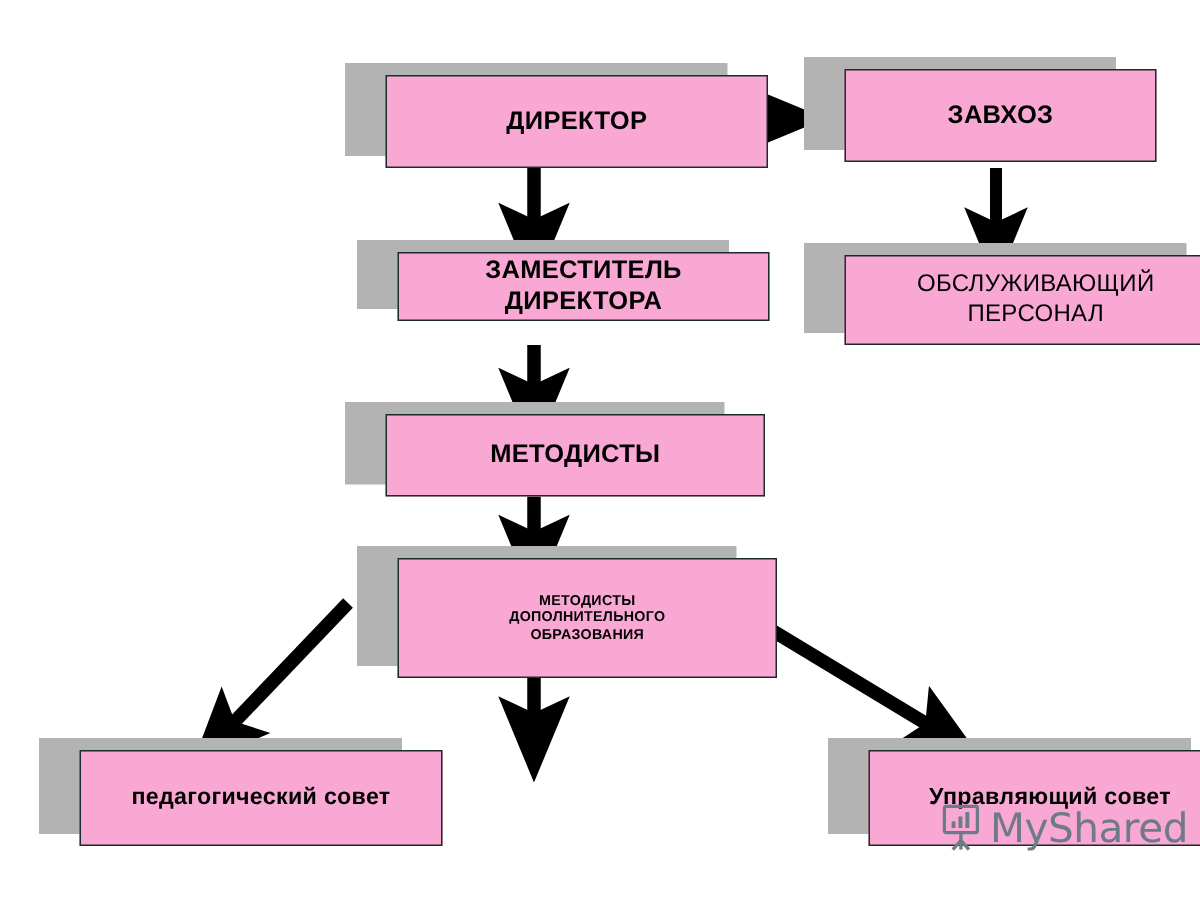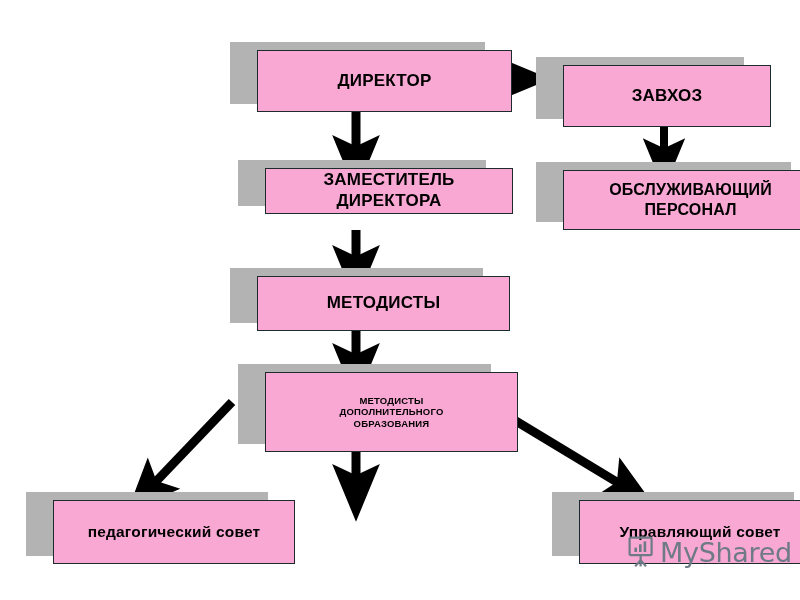--- a/index.html
+++ b/index.html
@@ -66,21 +66,21 @@
     letter-spacing: 0.2px;
   }
   
   .t-caps {
     font-size: 17px;
     font-weight: bold;
     letter-spacing: 0.6px;
   }
   .t-caps-sm {
     font-size: 16px;
-    font-weight: bold;
+    font-weight: normal;
     letter-spacing: 0.4px;
   }
   .t-tiny {
     font-size: 9.5px;
     font-weight: bold;
     letter-spacing: 0.3px;
     line-height: 1.45;
   }
   .t-low {
     font-size: 15.5px;
@@ -137,21 +137,21 @@
     <line x1="481" y1="400" x2="630" y2="490" stroke="#000000" stroke-width="9" marker-end="url(#ah-d)"></line>
   </svg>
 
   <div class="node" style="left:222px; top:50px; width:255px; height:62px;">
     <div class="shadow"></div>
     <div class="face">
       <div class="label t-caps">ДИРЕКТОР</div>
     </div>
   </div>
 
-  <div class="node" style="left:528px; top:65px; width:208px; height:62px;">
+  <div class="node" style="left:528px; top:46px; width:208px; height:62px;">
     <div class="shadow"></div>
     <div class="face">
       <div class="label t-caps">ЗАВХОЗ</div>
     </div>
   </div>
 
   <div class="node" style="left:230px; top:168px; width:248px; height:46px;">
     <div class="shadow"></div>
     <div class="face">
       <div class="label t-caps">ЗАМЕСТИТЕЛЬ

